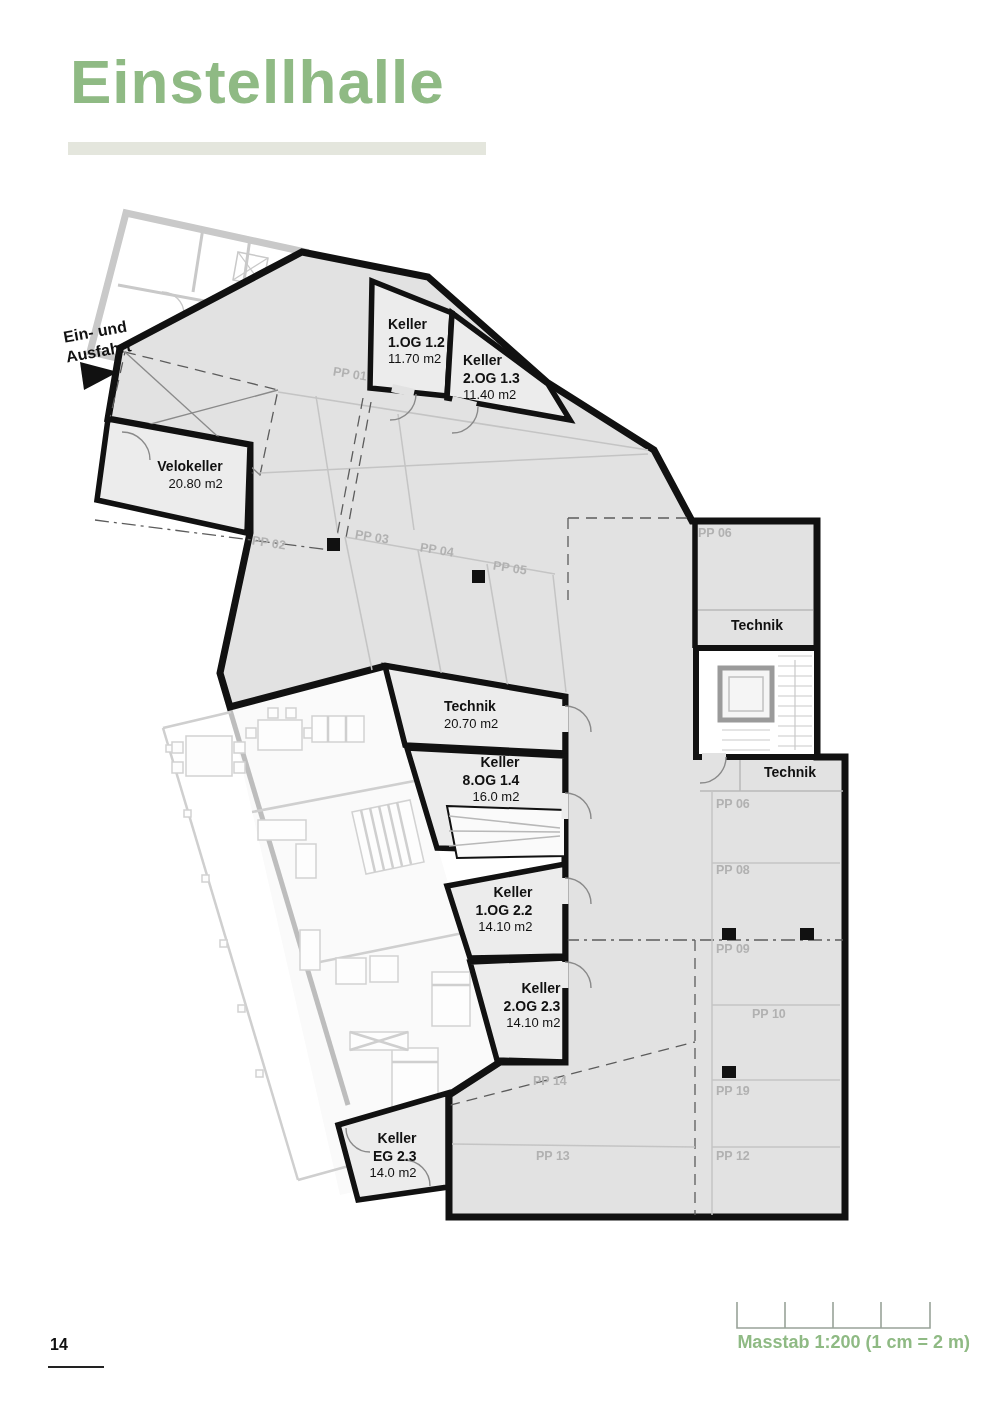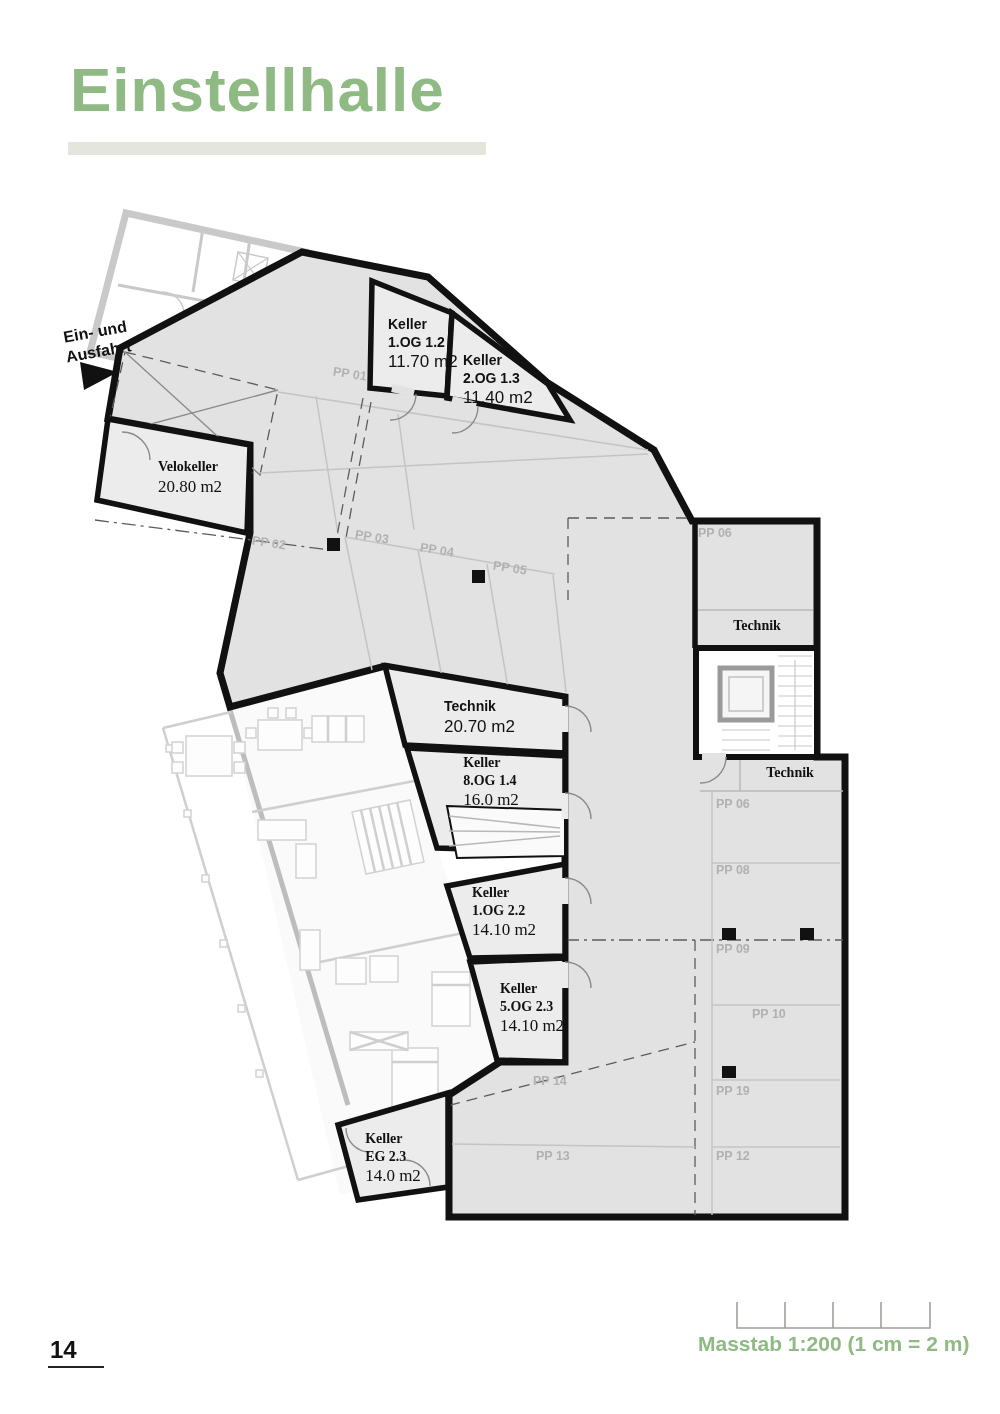--- a/index.html
+++ b/index.html
@@ -6,21 +6,21 @@
     --accent:#8fba84; --bar:#e4e6dd; --floor:#e2e2e2; --room:#ececec;
     --wall:#111111; --label_gray:#b1b1b1; --line_gray:#c4c4c4; --overlay_gray:#c9c9c9;
   }
   *{box-sizing:border-box;}
   html,body{margin:0;padding:0;}
   body{
     width:1000px;height:1414px;background:#ffffff;position:relative;overflow:hidden;
     font-family:"Liberation Sans","DejaVu Sans",sans-serif;color:#111;
   }
   .page-title{
-    position:absolute;left:70px;top:54px;font-size:62px;font-weight:bold;
+    position:absolute;left:70px;top:46px;font-size:62px;font-weight:bold;
     color:var(--accent);letter-spacing:1px;margin:0;text-align:center;
   }
   .title-bar{position:absolute;left:68px;top:142px;width:418px;height:13px;background:var(--bar);}
   svg.plan{position:absolute;left:0;top:0;}
 
   
   .floor{fill:var(--floor);stroke:var(--wall);stroke-width:7;stroke-linejoin:miter;}
   .roomq{fill:var(--room);stroke:var(--wall);stroke-width:5.5;stroke-linejoin:miter;}
   .white-room{fill:#ffffff;stroke:var(--wall);stroke-width:6;}
   .iwall{stroke:var(--wall);stroke-width:5.5;}
@@ -34,28 +34,28 @@
   .col{fill:var(--wall);}
   .ov{stroke:var(--overlay_gray);fill:none;}
   .ovwall{stroke:var(--overlay_gray);stroke-width:7;fill:#ffffff;}
   .apwall{stroke:#bdbdbd;stroke-width:5;fill:none;}
   .apthin{stroke:#cfcfcf;stroke-width:2.5;fill:none;}
   .furn{stroke:#d2d2d2;stroke-width:1.5;fill:#fdfdfd;}
   .scalebar{stroke:#99a399;stroke-width:1.6;fill:none;}
 
   
   .room-label{position:absolute;line-height:1.25;font-size:14px;font-weight:bold;white-space:nowrap;}
-  .room-label .rl-area{font-weight:normal;font-size:17px;}
-  .room-label.center{text-align:left;transform:translateX(-50%);font-family:Liberation Serif, serif;}
+  .room-label .rl-area{font-weight:normal;font-size:13px;}
+  .room-label.center{text-align:right;transform:translateX(-50%);}
   .pp{position:absolute;font-size:12.5px;font-weight:bold;color:var(--label_gray);white-space:nowrap;}
   .entrance{position:absolute;left:64px;top:322px;font-size:16px;font-weight:bold;
     transform:rotate(-10deg);text-align:center;line-height:1.25;}
-  .scale-label{position:absolute;left:698px;top:1332px;width:272px;text-align:left;
-    font-size:21px;font-weight:bold;color:var(--accent);}
-  .page-num{position:absolute;left:50px;top:1336px;font-size:24px;font-weight:bold;}
+  .scale-label{position:absolute;left:698px;top:1332px;width:272px;text-align:right;
+    font-size:18px;font-weight:bold;color:var(--accent);}
+  .page-num{position:absolute;left:50px;top:1336px;font-size:16px;font-weight:bold;}
   .page-num-line{position:absolute;left:48px;top:1366px;width:56px;height:2px;background:#222;}
 </style>
 </head>
 <body>
 
 <h1 class="page-title">Einstellhalle</h1>
 <div class="title-bar"></div>
 
 <svg class="plan" width="1000" height="1414" viewBox="0 0 1000 1414">
 
@@ -276,21 +276,21 @@
 </div>
 
 <div class="room-label center" style="left:504px;top:884px">
   <div>Keller</div>
   <div>1.OG 2.2</div>
   <div class="rl-area">14.10 m2</div>
 </div>
 
 <div class="room-label center" style="left:532px;top:980px">
   <div>Keller</div>
-  <div>5.OG 2.3</div>
+  <div>2.OG 2.3</div>
   <div class="rl-area">14.10 m2</div>
 </div>
 
 <div class="room-label center" style="left:393px;top:1130px">
   <div>Keller</div>
   <div>EG 2.3</div>
   <div class="rl-area">14.0 m2</div>
 </div>
 
 <div class="room-label center" style="left:757px;top:617px">

